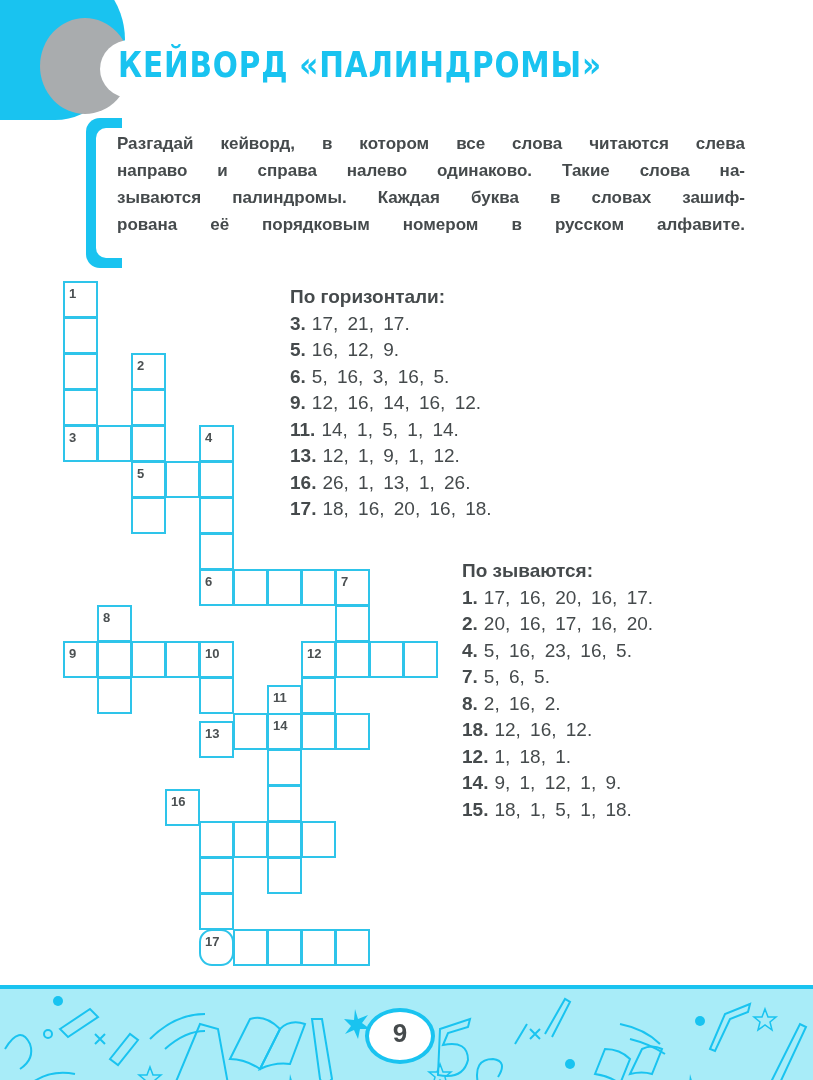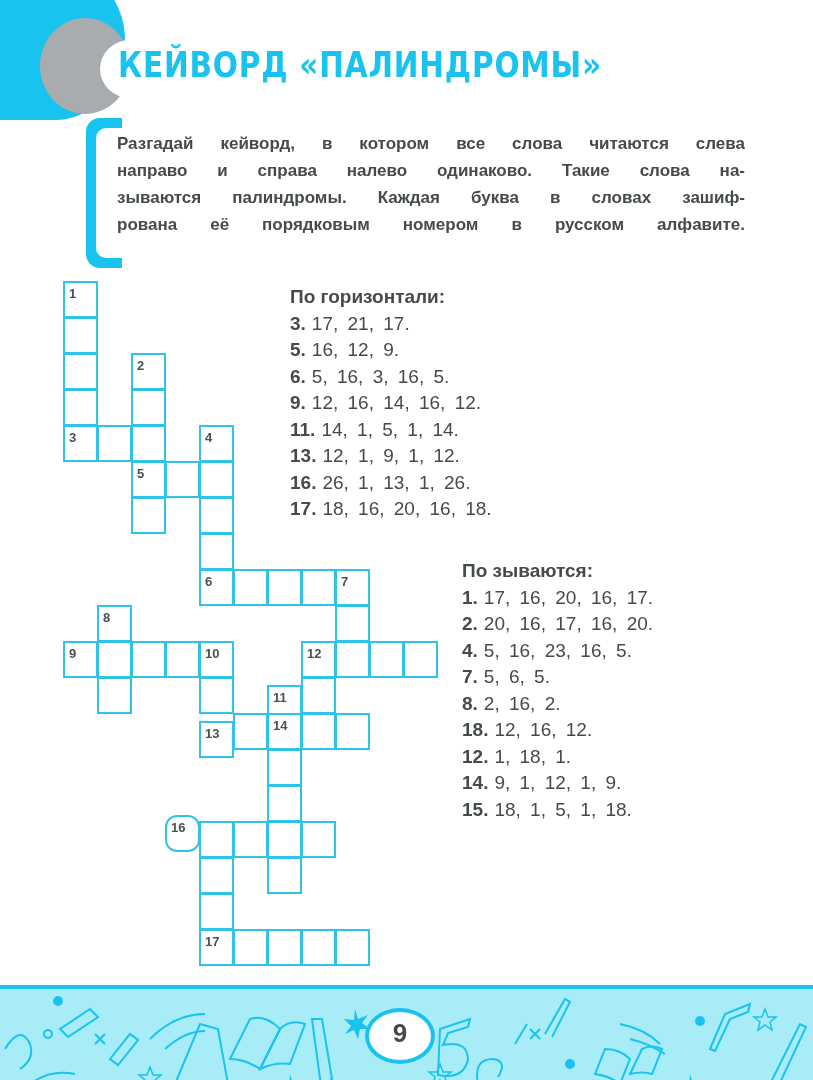--- a/index.html
+++ b/index.html
@@ -125,24 +125,24 @@
       <div class="cell" style="left: 267px; top: 749px;"></div>
       <div class="cell" style="left: 267px; top: 785px;"></div>
       <div class="cell" style="left: 267px; top: 821px;"></div>
       <div class="cell" style="left: 267px; top: 857px;"></div>
       <div class="cell" style="left: 199px; top: 785px; margin-top: 48px;">
         <span class="cell-num">15</span>
       </div>
       <div class="cell" style="left: 199px; top: 821px;"></div>
       <div class="cell" style="left: 199px; top: 857px;"></div>
       <div class="cell" style="left: 199px; top: 893px;"></div>
-      <div class="cell" style="left: 199px; top: 929px;">
+      <div class="cell" style="left: 199px; top: 929px; border-radius: 13px;">
         <span class="cell-num">17</span>
       </div>
-      <div class="cell" style="left: 165px; top: 815px; border-radius: 12px;">
+      <div class="cell" style="left: 165px; top: 789px;">
         <span class="cell-num">16</span>
       </div>
       <div class="cell" style="left: 233px; top: 821px;"></div>
       <div class="cell" style="left: 301px; top: 821px;"></div>
       <div class="cell" style="left: 233px; top: 929px;"></div>
       <div class="cell" style="left: 267px; top: 929px;"></div>
       <div class="cell" style="left: 301px; top: 929px;"></div>
       <div class="cell" style="left: 335px; top: 929px;"></div>
     </div>
 

